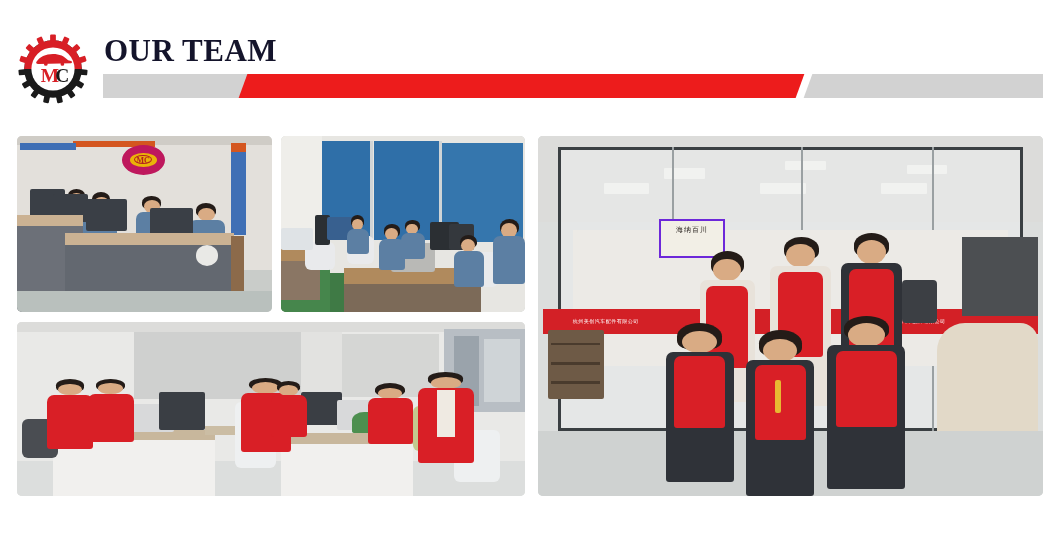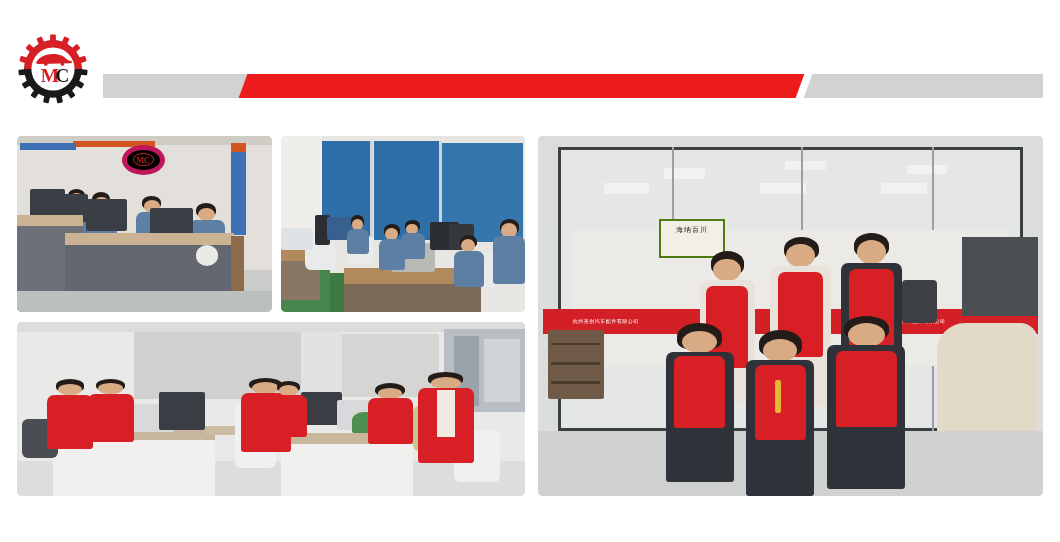--- a/index.html
+++ b/index.html
@@ -84,22 +84,22 @@
   .torso-blue { position: absolute; background: #5c7fa3; border-radius: 7px 7px 3px 3px; }
   .torso-red  { position: absolute; background: #d91f26; border-radius: 7px 7px 3px 3px; }
   .torso-dark { position: absolute; background: #2f3238; border-radius: 7px 7px 3px 3px; }
   .torso-light{ position: absolute; background: #e8e2da; border-radius: 7px 7px 3px 3px; }
   .chair  { position: absolute; background: #e9eaec; border-radius: 6px; }
   .chair-d{ position: absolute; background: #4a4d52; border-radius: 6px; }
 
   
   #p1-signboard {
     position: absolute; left: 37%; top: 6%; width: 26%; height: 10%;
-    border: 5px solid #be185d; border-radius: 50%;
-    background: #000000;
+    border: 8px solid #be185d; border-radius: 50%;
+    background: #eab308;
   }
   #p1-sign-text {
     position: absolute; left: 33%; top: 19%; width: 36%; height: 14%;
     color: #b3231f;
     font-size: 10px; font-weight: bold;
     letter-spacing: 2px;
     text-align: center;
     line-height: 14px;
     white-space: nowrap;
     overflow: hidden;
@@ -121,21 +121,21 @@
   #bigphoto-banner {
     position:absolute; left:1%; top:48%; width:98%; height:7%;
     background:#d32026;
   }
   .banner-text {
     position:absolute; top:50%; transform: translateY(-50%);
     font-size:5px; color:#ffffff; letter-spacing:0.5px; white-space:nowrap;
   }
   #bigphoto-calligraphy {
     position:absolute; left:24%; top:23%; width:13%; height:11%;
-    background:#f2efe6; border:2px solid #4d7c0f;
+    background:#f2efe6; border:2px solid #6d28d9;
   }
   #bigphoto-calligraphy .cal-ink {
     position:absolute; inset:12%; color:#2a2420; font-size:7px;
     letter-spacing:1px; text-align:center; overflow:hidden;
     font-family:"Liberation Serif", serif;
   }
   #bigphoto-sofa {
     position:absolute; right:1%; top:52%; width:20%; height:33%;
     background:#e2d9c8; border-radius: 28px 18px 6px 6px;
   }
@@ -186,20 +186,21 @@
           <path d="M27,40 C31,33 40,29 50,29 C59,29 66,32 71,38 L75,39 C77,39.5 77,41.5 75,42 L30,43 C27,43.3 26,41.5 27,40 Z" fill="#d81f26"></path>
           <circle cx="40" cy="43" r="2.6" fill="#d81f26"></circle>
           <circle cx="63" cy="43" r="2.6" fill="#d81f26"></circle>
         </g>
 
         <text x="33" y="68" font-family="Liberation Serif, serif" font-size="27" font-weight="bold" fill="#d81f26">M</text>
         <text x="53" y="68" font-family="Liberation Serif, serif" font-size="27" font-weight="bold" fill="#1a1a1a">C</text>
       </svg>
     </div>
 
+    <div id="page-title">OUR TEAM</div>
 
     <div id="accent-bar">
       <div id="accent-bar-red"></div>
       <div id="accent-bar-notch"></div>
     </div>
   </div>
 
   <div class="photo" id="photo-office-reception">
     <div class="scene">
       <div class="ph wall" style="left:0;top:0;width:100%;height:76%;background:#e3e0db;"></div>

